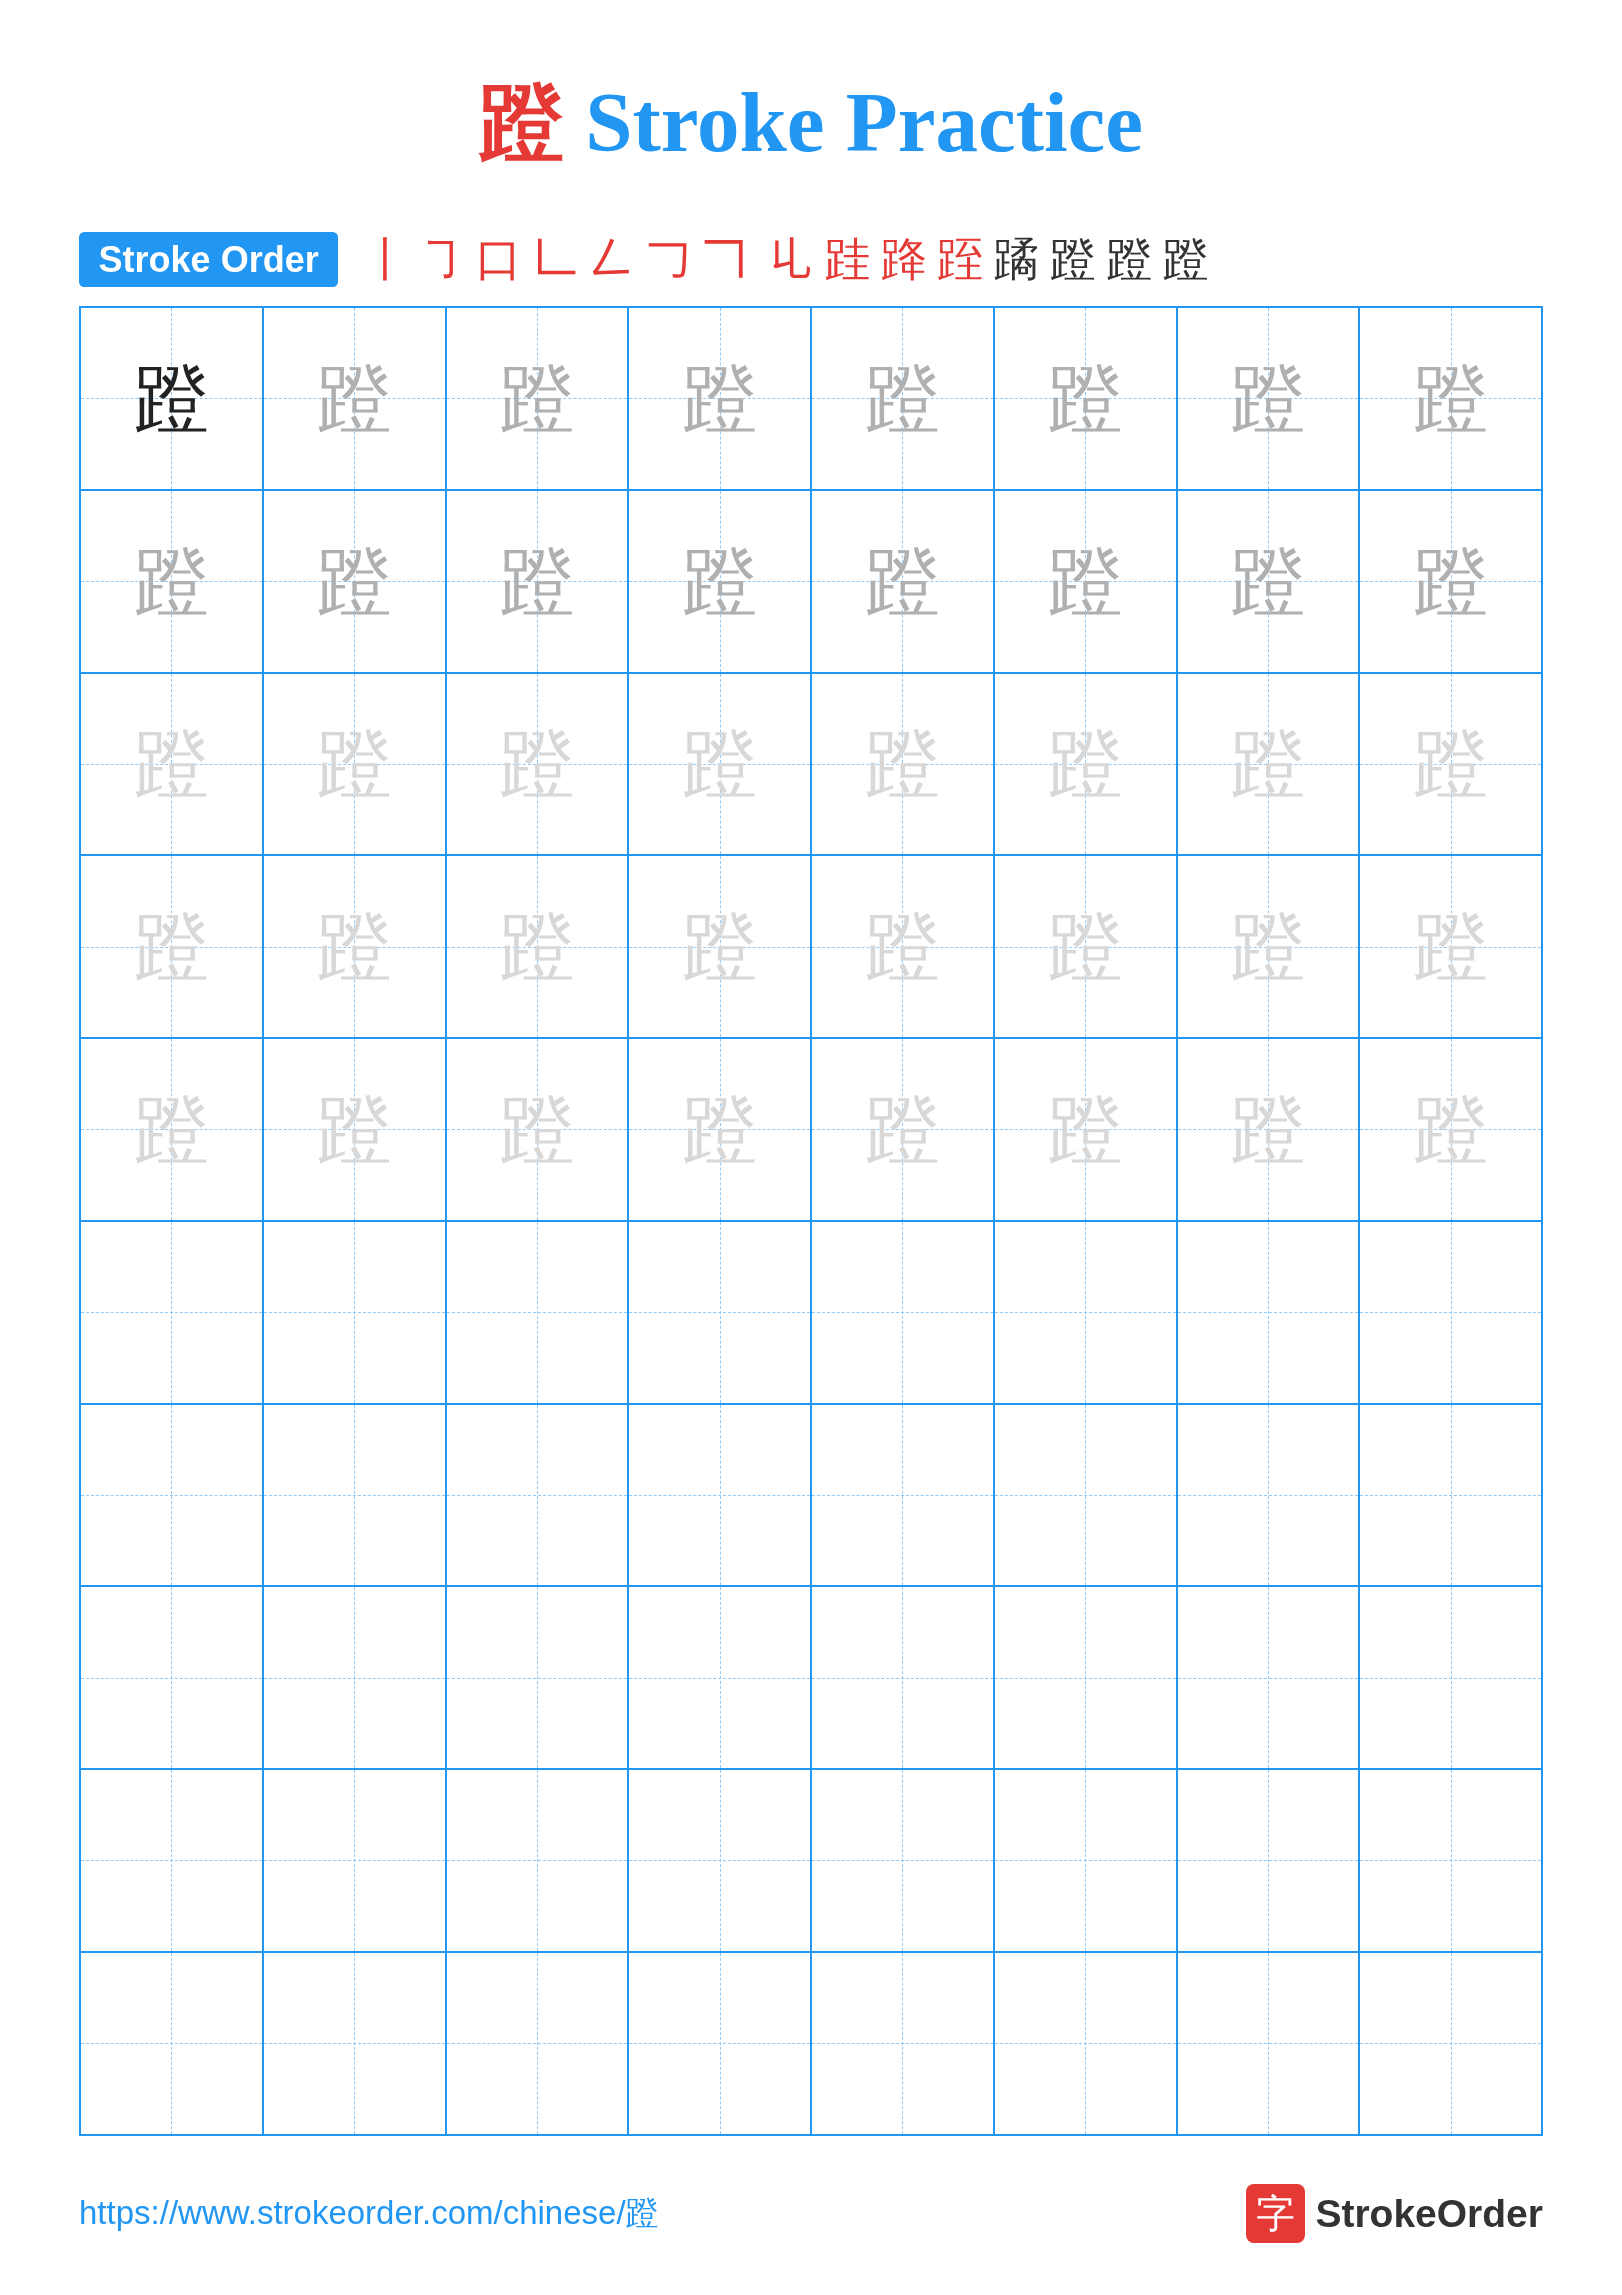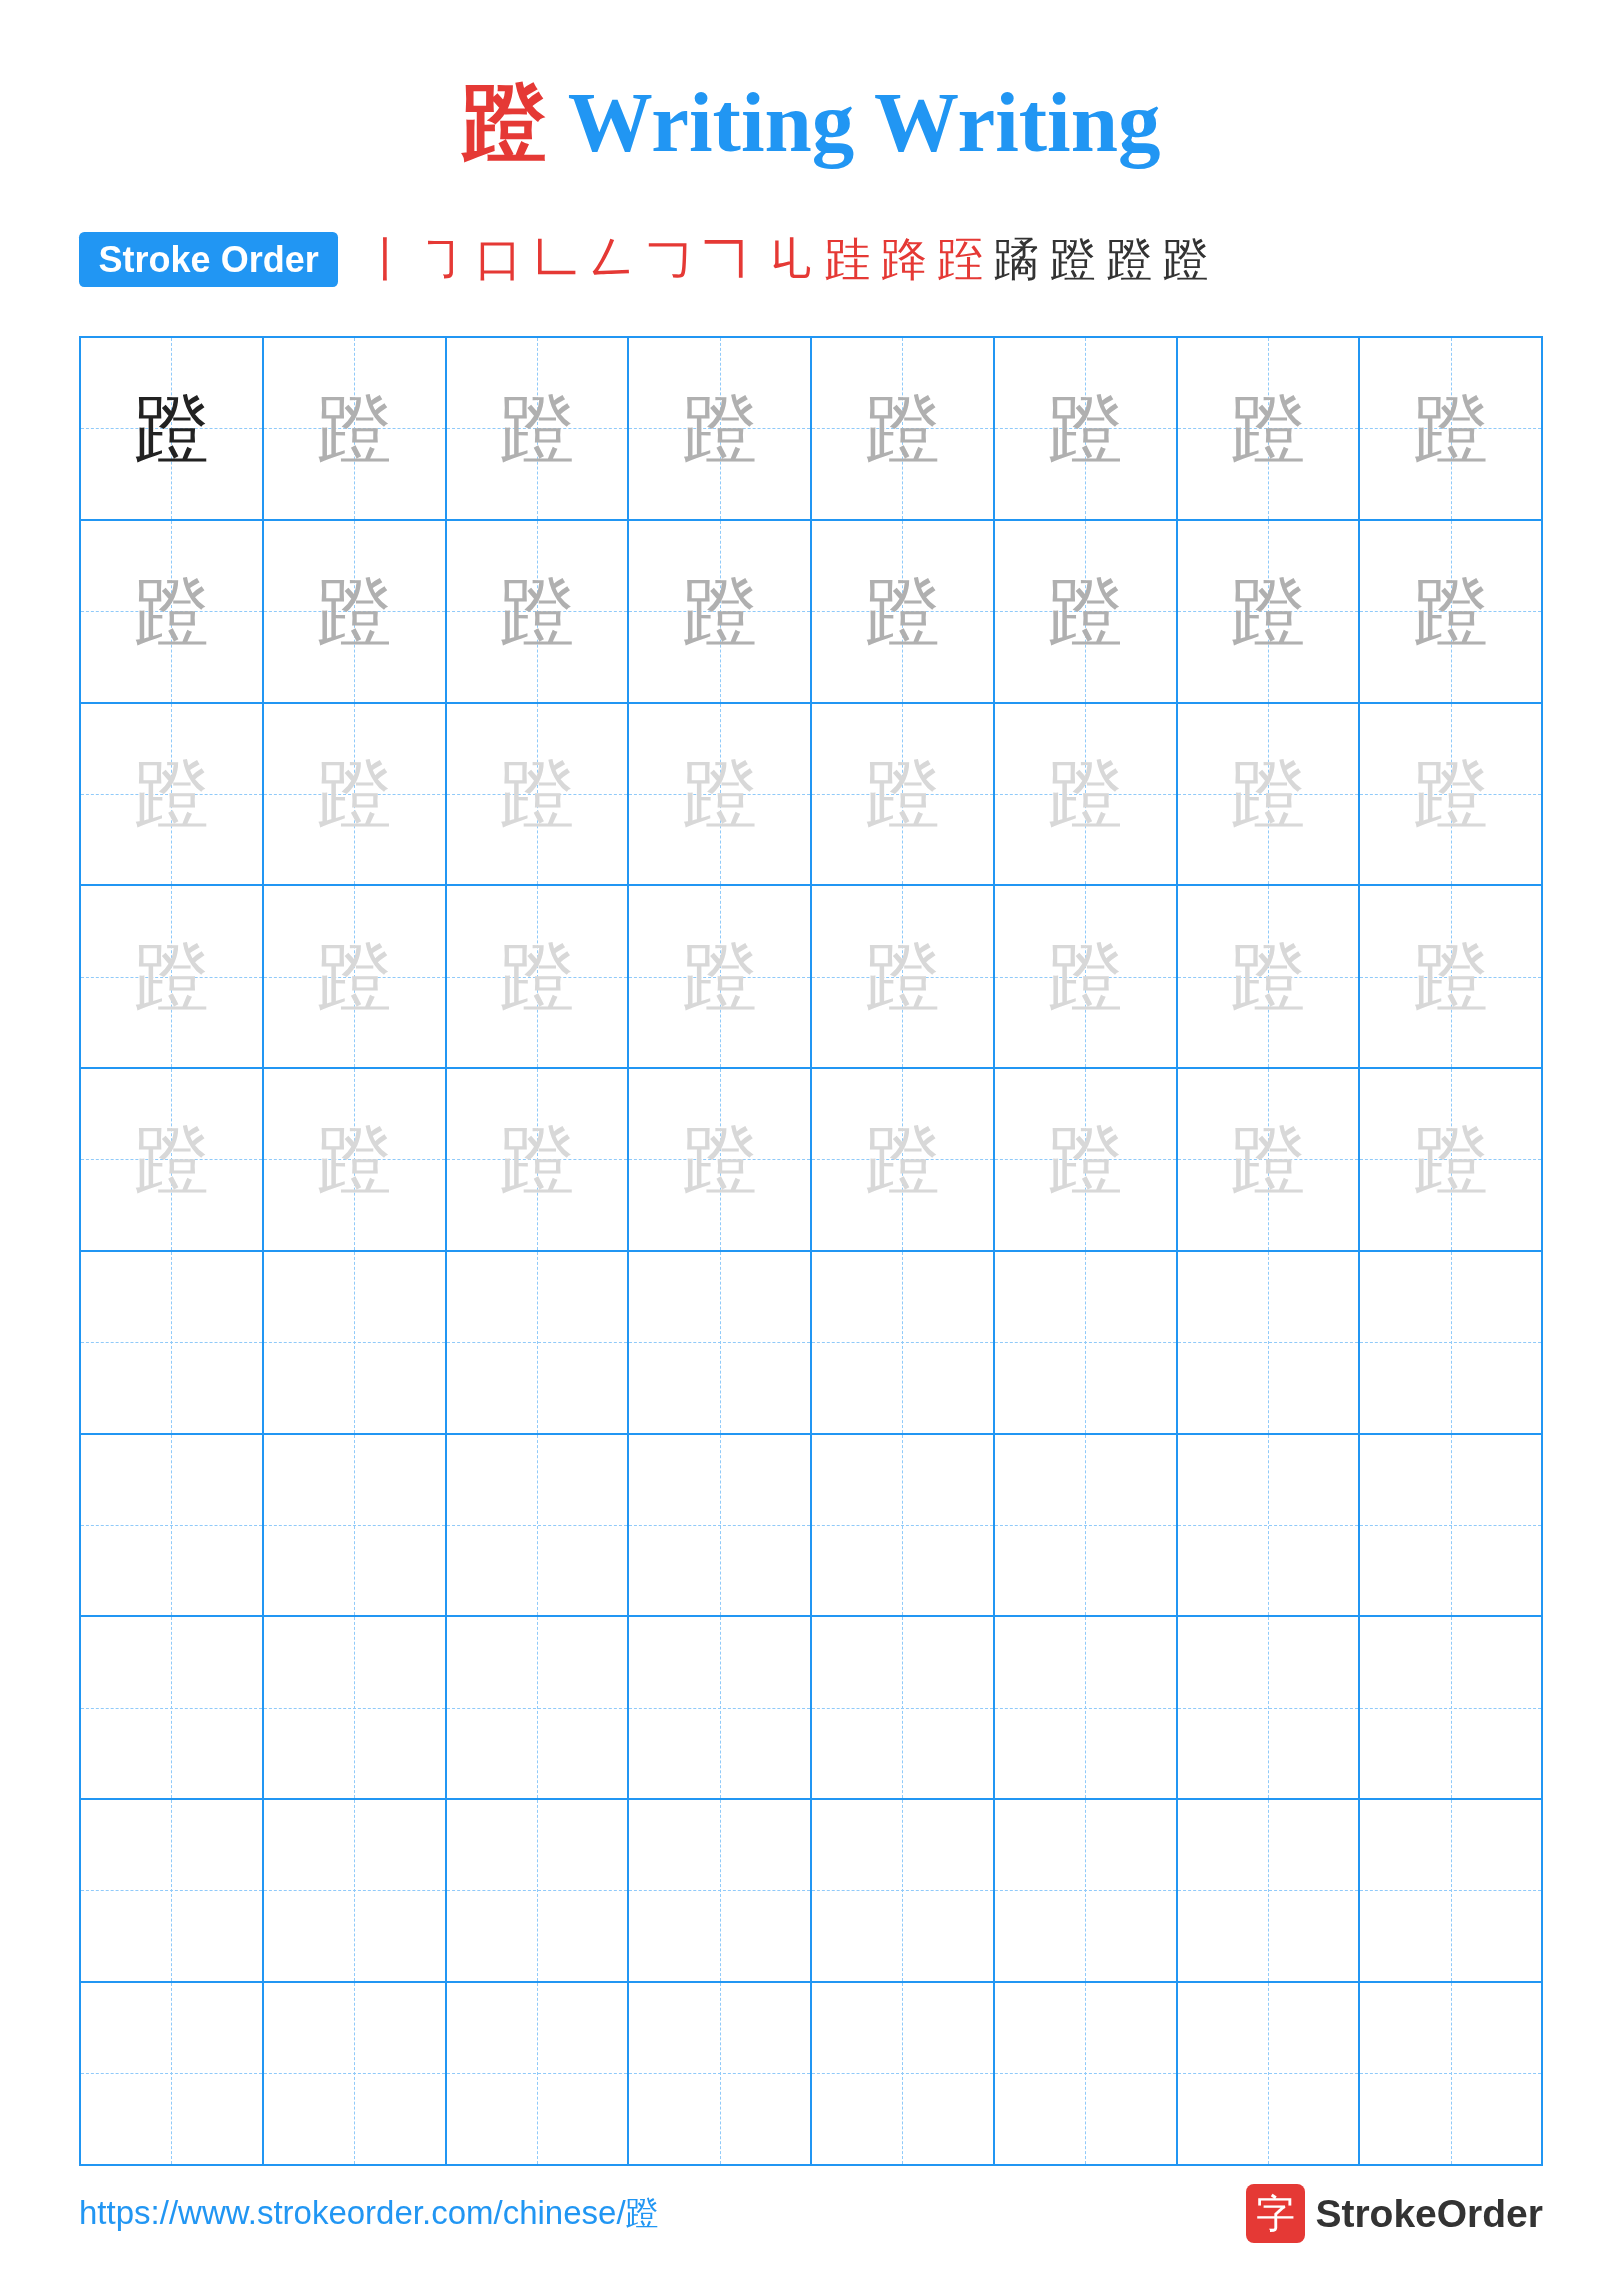--- a/index.html
+++ b/index.html
@@ -23,21 +23,21 @@
     }
 
     .page-title .char {
       color: #e53935;
     }
 
     .stroke-order-section {
       display: flex;
       flex-wrap: wrap;
       align-items: center;
-      margin-bottom: 49px;
+      margin-bottom: 19px;
       gap: 6.5px;
     }
 
     .stroke-order-badge {
       background: #2196F3;
       color: #fff;
       font-size: 36px;
       padding: 6.5px 19.6px;
       border-radius: 5.2px;
       font-family: sans-serif;
@@ -156,21 +156,21 @@
       font-size: 39px;
       font-weight: bold;
       color: #333;
       font-family: Liberation Sans, sans-serif;
     }
   </style>
 </head>
 <body>
 
 <h1 class="page-title">
-  <span class="char">蹬</span><span> Writing Writing</span>
+  <span class="char">蹬</span><span> Stroke Practice</span>
 </h1>
 
 <div class="stroke-order-section">
   <div class="stroke-order-badge">Stroke Order</div>
   <div class="stroke-order-chars">
 
     <span class="stroke-char">丨</span>
     <span class="stroke-char">㇆</span>
     <span class="stroke-char">口</span>
     <span class="stroke-char">𠃊</span>

